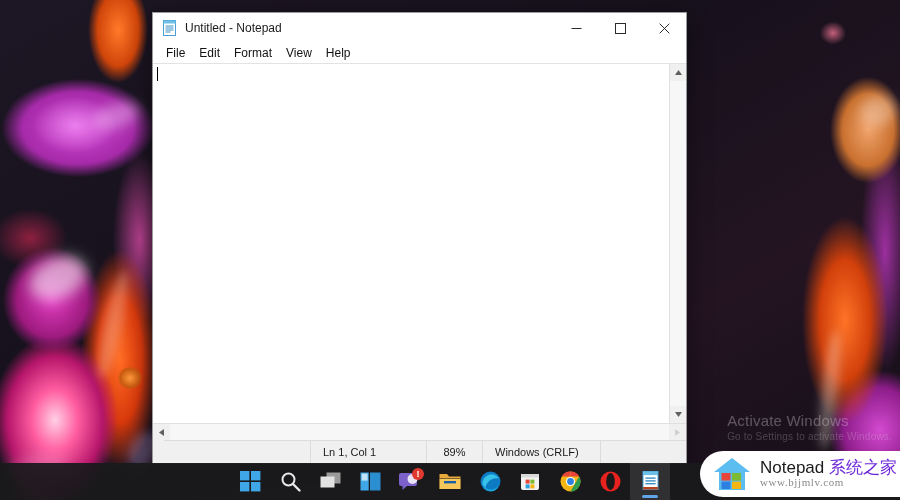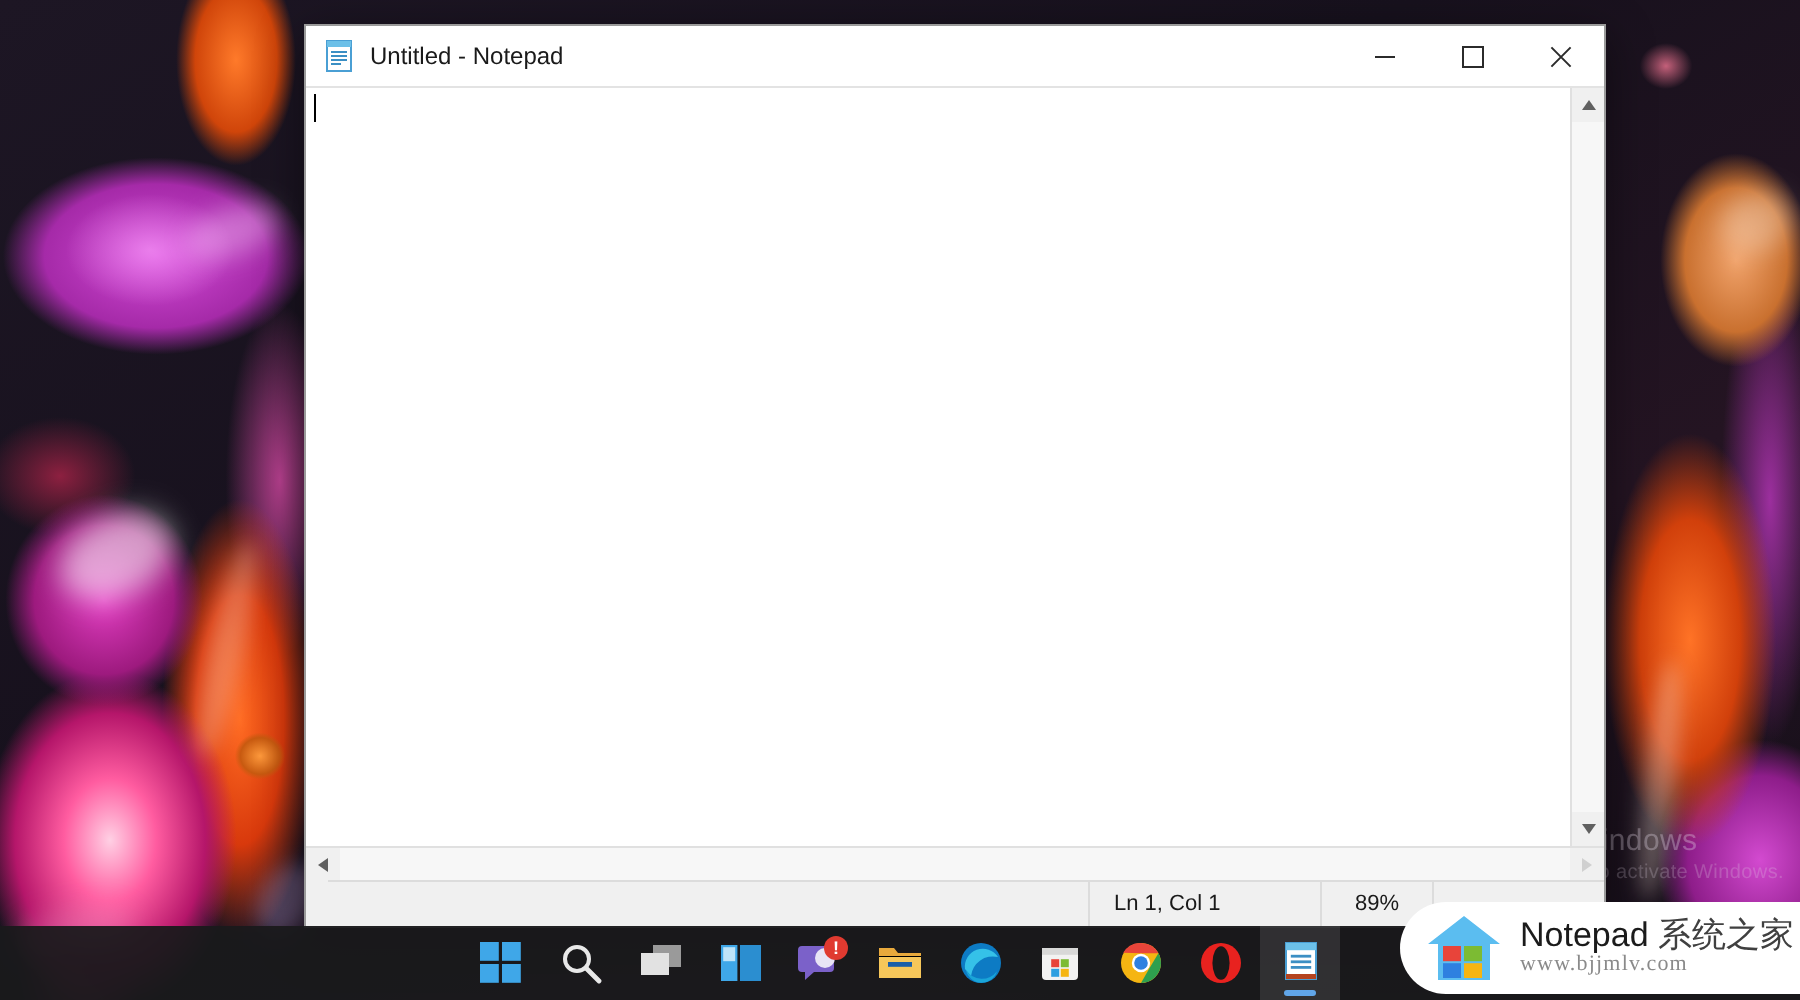--- a/index.html
+++ b/index.html
@@ -63,21 +63,21 @@
     letter-spacing: .2px;
     white-space: nowrap;
     pointer-events: none;
   }
   #activate-watermark .sub { font-size: 10px; color: rgba(225,215,230,.24); }
 
   
   #notepad-window {
     position: absolute;
     left: 152px; top: 12px;
-    width: 651px; height: 452px;
+    width: 535px; height: 452px;
     background: #f0f0f0;
     border: 1px solid #9a9a9a;
     box-shadow: 0 6px 22px rgba(0,0,0,.45);
     display: flex;
     flex-direction: column;
   }
 
   
   .titlebar {
     height: 30px;
@@ -249,21 +249,21 @@
     display: flex;
     align-items: center;
     gap: 8px;
     padding-left: 12px;
     overflow: hidden;
   }
   #site-watermark .wm-text { line-height: 1.05; }
   #site-watermark .wm-main {
     font-size: 17px; color: #1b1b1b; white-space: nowrap;
   }
-  #site-watermark .wm-main .cn { color: #404040; }
+  #site-watermark .wm-main .cn { color: #6d28d9; }
   #site-watermark .wm-url {
     font-size: 11px; color: #8a8a8a; letter-spacing: .6px; white-space: nowrap; font-family: Liberation Serif, serif;
   }
 </style>
 </head>
 <body>
 
 <div id="screen">
 
   <div id="wallpaper">
@@ -307,20 +307,27 @@
           </svg>
         </div>
         <div class="winbtn close" title="Close">
           <svg width="11" height="11" viewBox="0 0 11 11">
             <path d="M0.7 0.7 L10.3 10.3 M10.3 0.7 L0.7 10.3" stroke="currentColor" stroke-width="1" fill="none"></path>
           </svg>
         </div>
       </div>
     </div>
 
+    <div class="menubar">
+      <div class="menu-item">File</div>
+      <div class="menu-item">Edit</div>
+      <div class="menu-item">Format</div>
+      <div class="menu-item">View</div>
+      <div class="menu-item">Help</div>
+    </div>
 
     <div class="editor-wrap">
       <div class="textarea">
         <span></span>
         <div class="caret"></div>
       </div>
       <div class="vscroll">
         <div class="sb-arrow">
           <svg width="7" height="5" viewBox="0 0 7 5">
             <path d="M3.5 0 L7 5 L0 5 Z" fill="#606060"></path>
@@ -346,20 +353,21 @@
         <svg width="5" height="7" viewBox="0 0 5 7">
           <path d="M0 0 L5 3.5 L0 7 Z" fill="#d0d0d0"></path>
         </svg>
       </div>
     </div>
 
     <div class="statusbar">
       <div class="status-spacer"></div>
       <div class="status-cell lncol">Ln 1, Col 1</div>
       <div class="status-cell zoom">89%</div>
+      <div class="status-cell eol">Windows (CRLF)</div>
       <div class="status-cell enc"></div>
     </div>
   </div>
 
   <div id="taskbar">
     <div id="taskbar-items">
 
       <div class="tb-btn">
         <svg width="21" height="21" viewBox="0 0 21 21">
           <rect x="0" y="0" width="9.4" height="9.4" fill="#3fa7e8"></rect>

